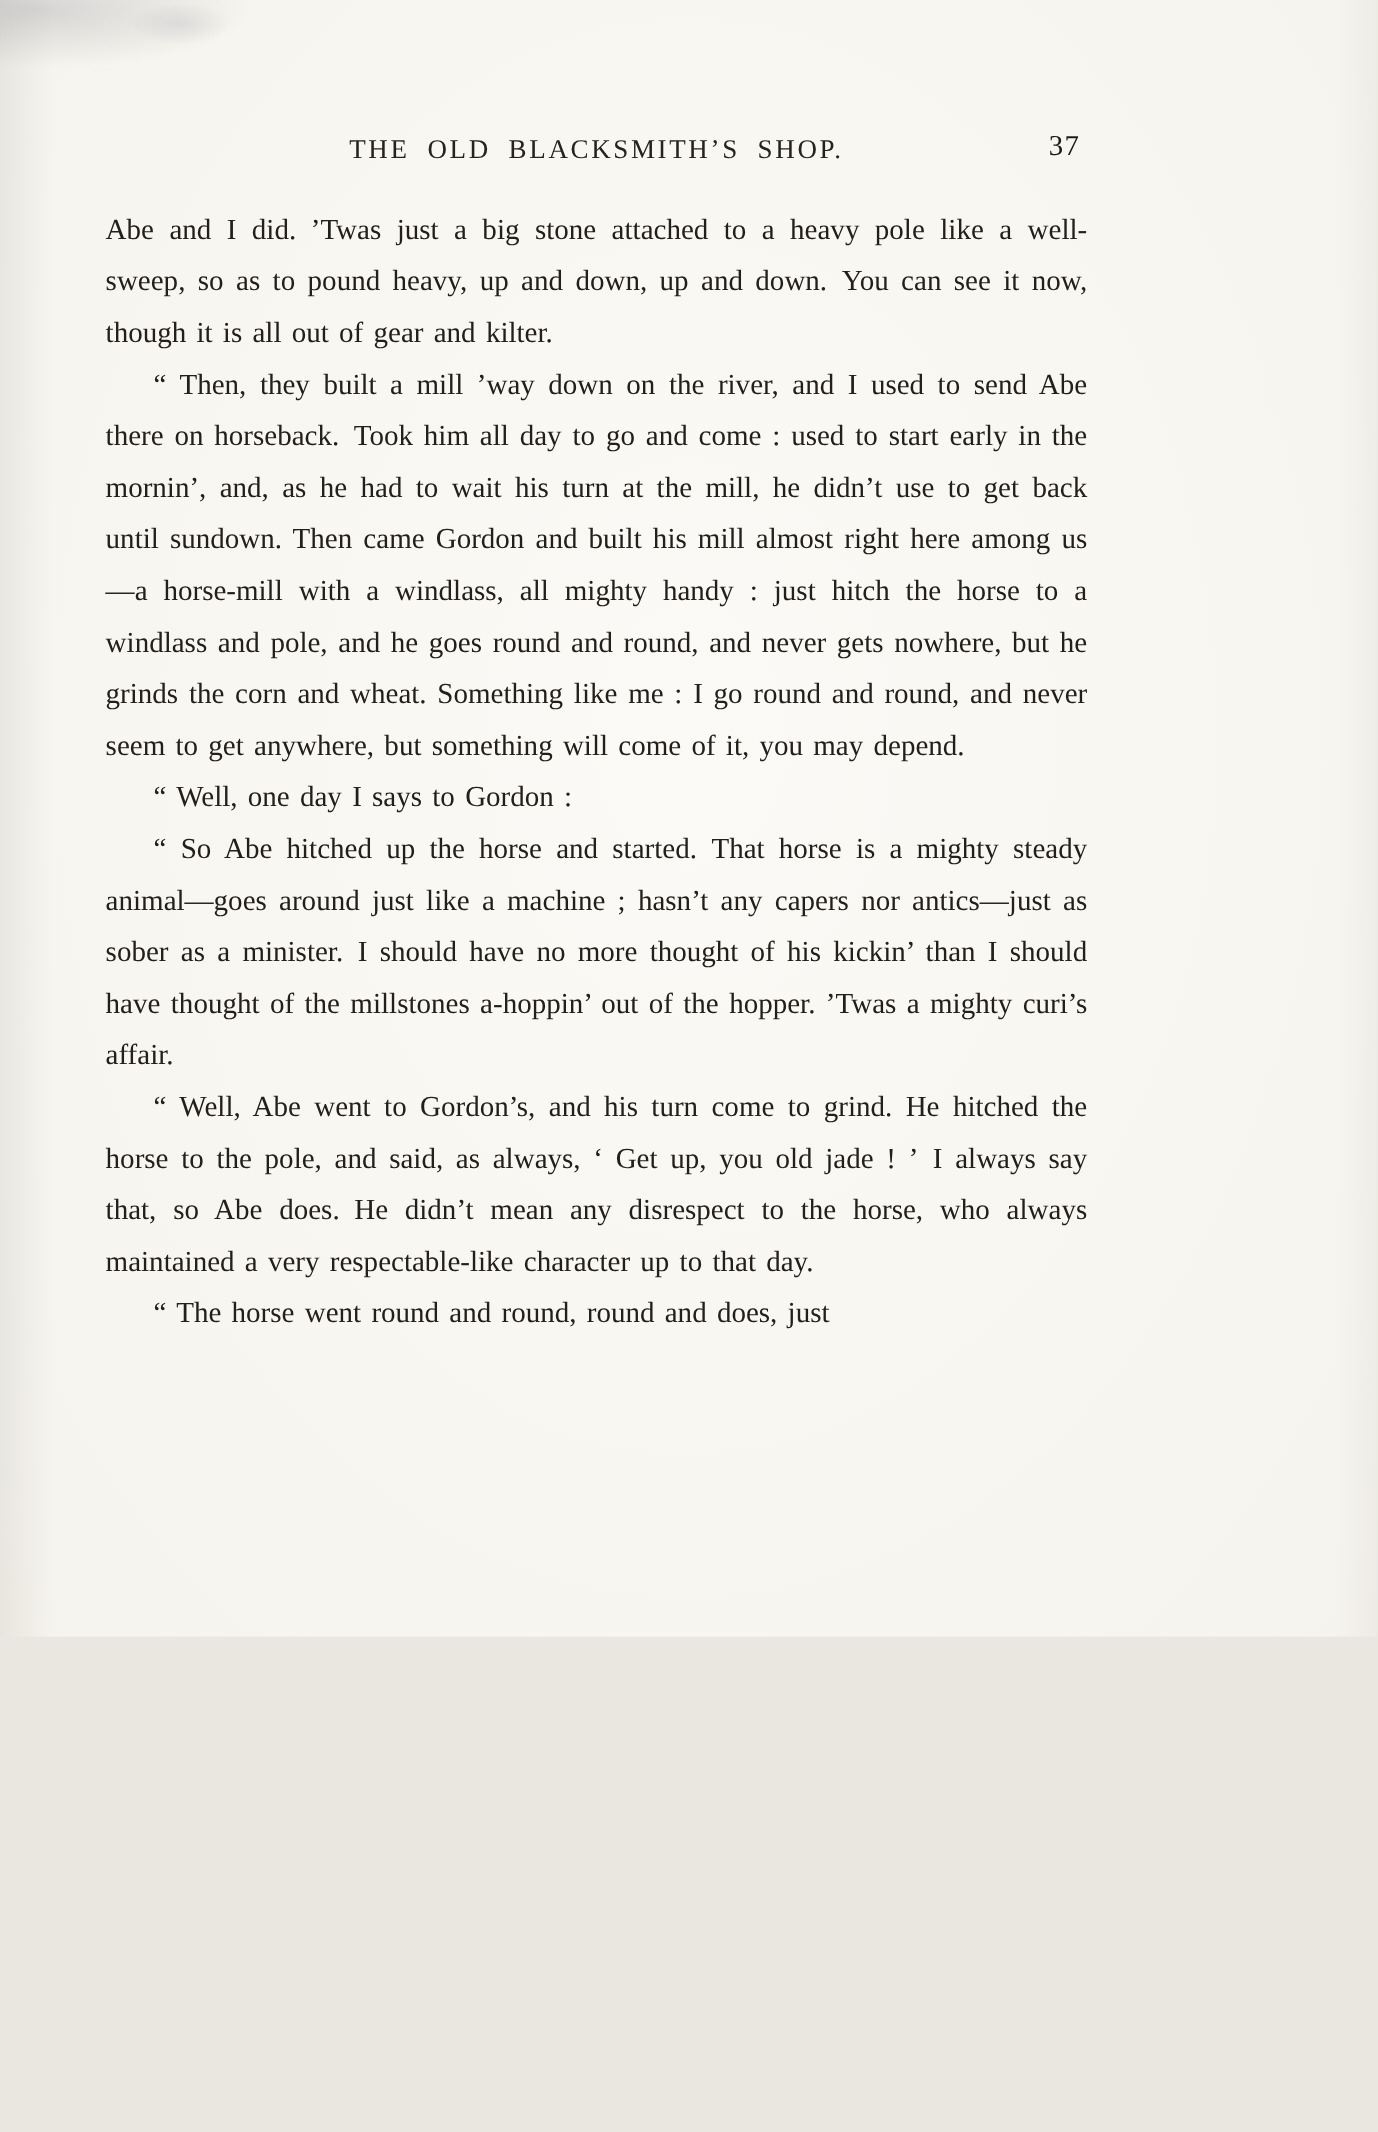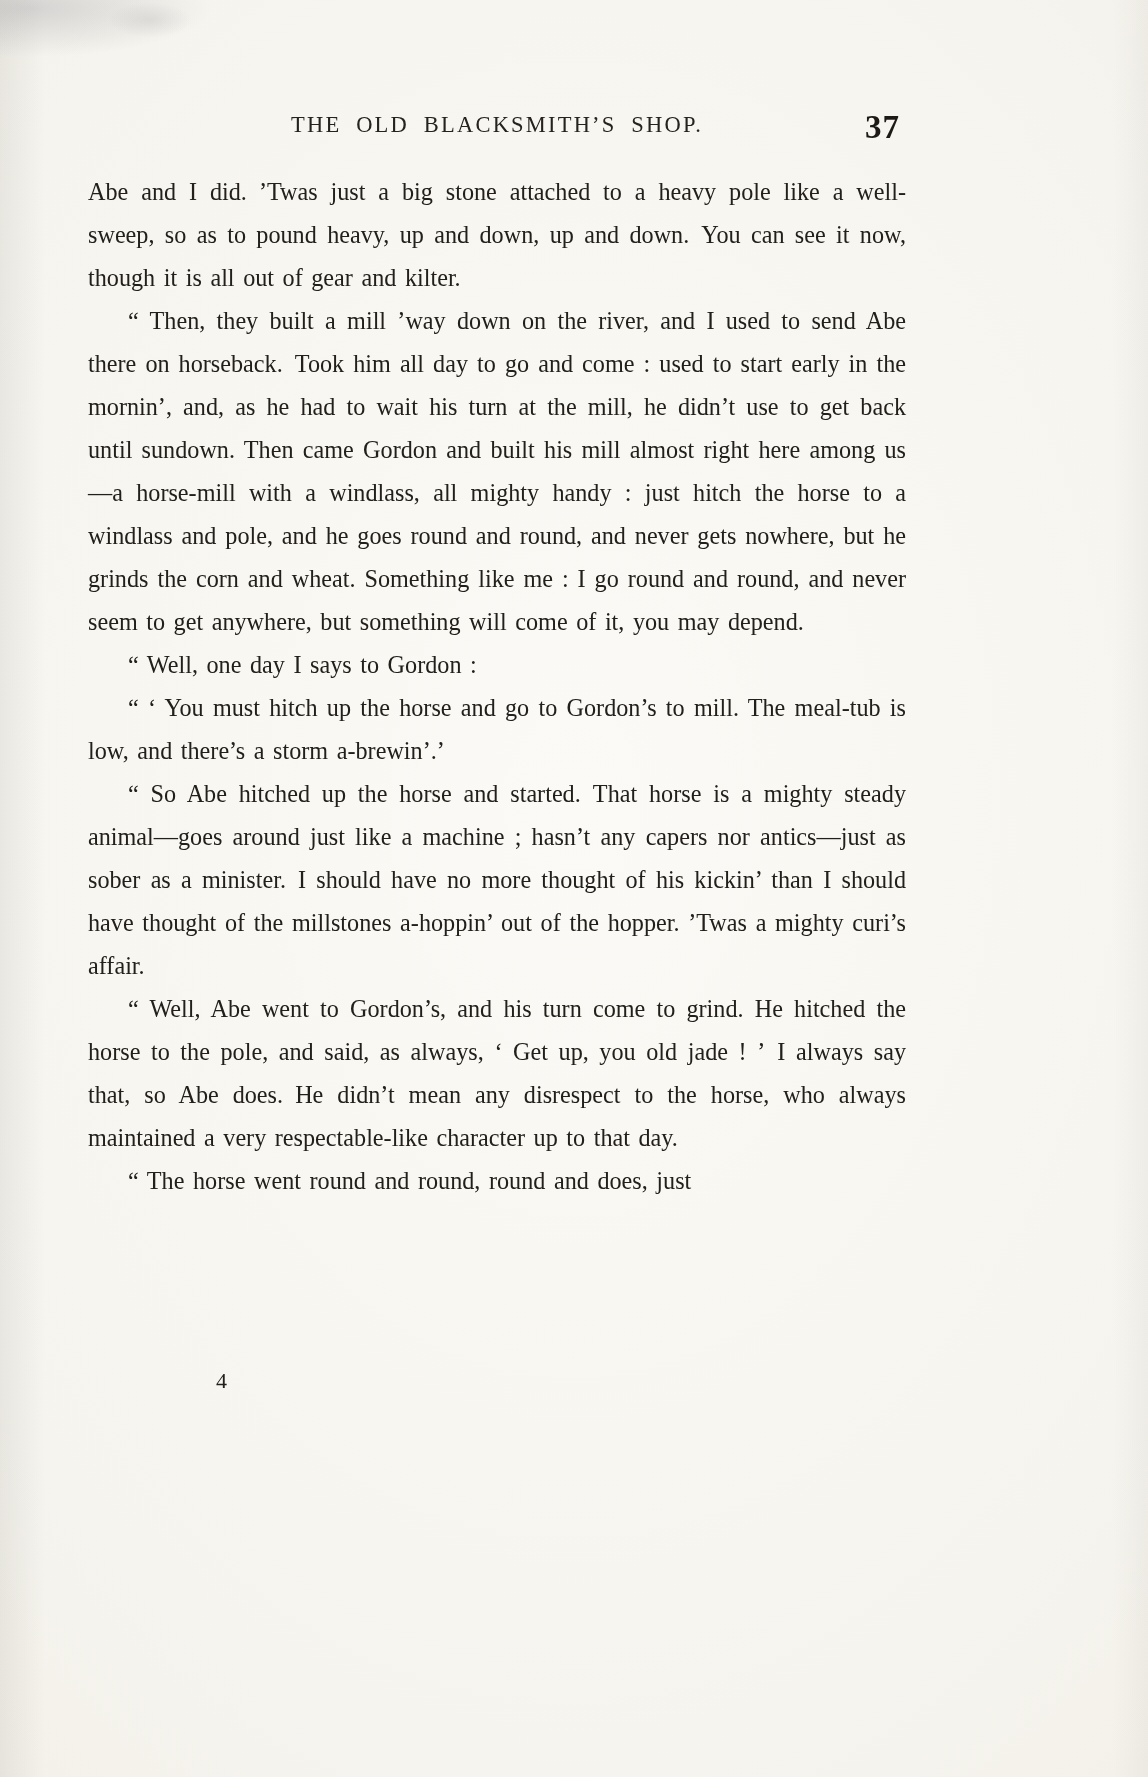--- a/index.html
+++ b/index.html
@@ -3,21 +3,21 @@
 <meta charset="utf-8">
 <style>
   html, body {
     margin: 0;
     padding: 0;
     background: #e9e7e0;
   }
   .page {
     position: relative;
     width: 1148px;
-    height: 1777px;
+    height: 1364px;
     margin: 0 auto;
     overflow: hidden;
     color: #201d1a;
     font-family: "Liberation Serif", "DejaVu Serif", serif;
     background:
       radial-gradient(ellipse 260px 70px at 30px 8px, rgba(95,100,115,0.22), rgba(95,100,115,0) 70%),
       radial-gradient(ellipse 60px 25px at 150px 20px, rgba(95,100,115,0.12), rgba(95,100,115,0) 70%),
       linear-gradient(90deg, rgba(110,108,98,0.10), rgba(110,108,98,0) 45px),
       linear-gradient(270deg, rgba(110,108,98,0.06), rgba(110,108,98,0) 35px),
       radial-gradient(ellipse 1100px 1500px at 50% 45%, #fbfaf6 0%, #f6f4ee 65%, #f0eee6 100%);
@@ -32,22 +32,22 @@
   .head-title {
     font-size: 22.5px;
     letter-spacing: 2.2px;
     word-spacing: 7px;
     color: #26231f;
   }
   .page-number {
     position: absolute;
     right: 6px;
     top: -3px;
-    font-size: 33px;
-    font-weight: bold;
+    font-size: 24px;
+    font-weight: normal;
     letter-spacing: 1px;
     color: #1c1916;
   }
   .text-block {
     position: absolute;
     left: 88px;
     top: 170px;
     width: 818px;
     font-size: 24.2px;
     line-height: 43px;
@@ -77,21 +77,20 @@
 
   <header class="running-head">
     <span class="head-title">THE OLD BLACKSMITH’S SHOP.</span>
     <span class="page-number">37</span>
   </header>
 
   <main class="text-block">
     <p class="para">Abe and I did. ’Twas just a big stone attached to a heavy pole like a well-sweep, so as to pound heavy, up and down, up and down. You can see it now, though it is all out of gear and kilter.</p>
     <p class="para indent">“ Then, they built a mill ’way down on the river, and I used to send Abe there on horseback. Took him all day to go and come : used to start early in the mornin’, and, as he had to wait his turn at the mill, he didn’t use to get back until sundown. Then came Gordon and built his mill almost right here among us—a horse-mill with a windlass, all mighty handy : just hitch the horse to a windlass and pole, and he goes round and round, and never gets nowhere, but he grinds the corn and wheat. Something like me : I go round and round, and never seem to get anywhere, but something will come of it, you may depend.</p>
     <p class="para indent">“ Well, one day I says to Gordon :</p>
-    <p class="para indent">“ ‘ You must hitch up the horse and go to Gordon’s to mill. The meal-tub is low, and there’s a storm a-brewin’.’</p>
     <p class="para indent">“ So Abe hitched up the horse and started. That horse is a mighty steady animal—goes around just like a machine ; hasn’t any capers nor antics—just as sober as a minister. I should have no more thought of his kickin’ than I should have thought of the millstones a-hoppin’ out of the hopper. ’Twas a mighty curi’s affair.</p>
     <p class="para indent">“ Well, Abe went to Gordon’s, and his turn come to grind. He hitched the horse to the pole, and said, as always, ‘ Get up, you old jade ! ’ I always say that, so Abe does. He didn’t mean any disrespect to the horse, who always maintained a very respectable-like character up to that day.</p>
     <p class="para indent">“ The horse went round and round, round and does, just</p>
   </main>
 
   <div class="signature-mark">4</div>
 
 </div>
 
 </body></html>

